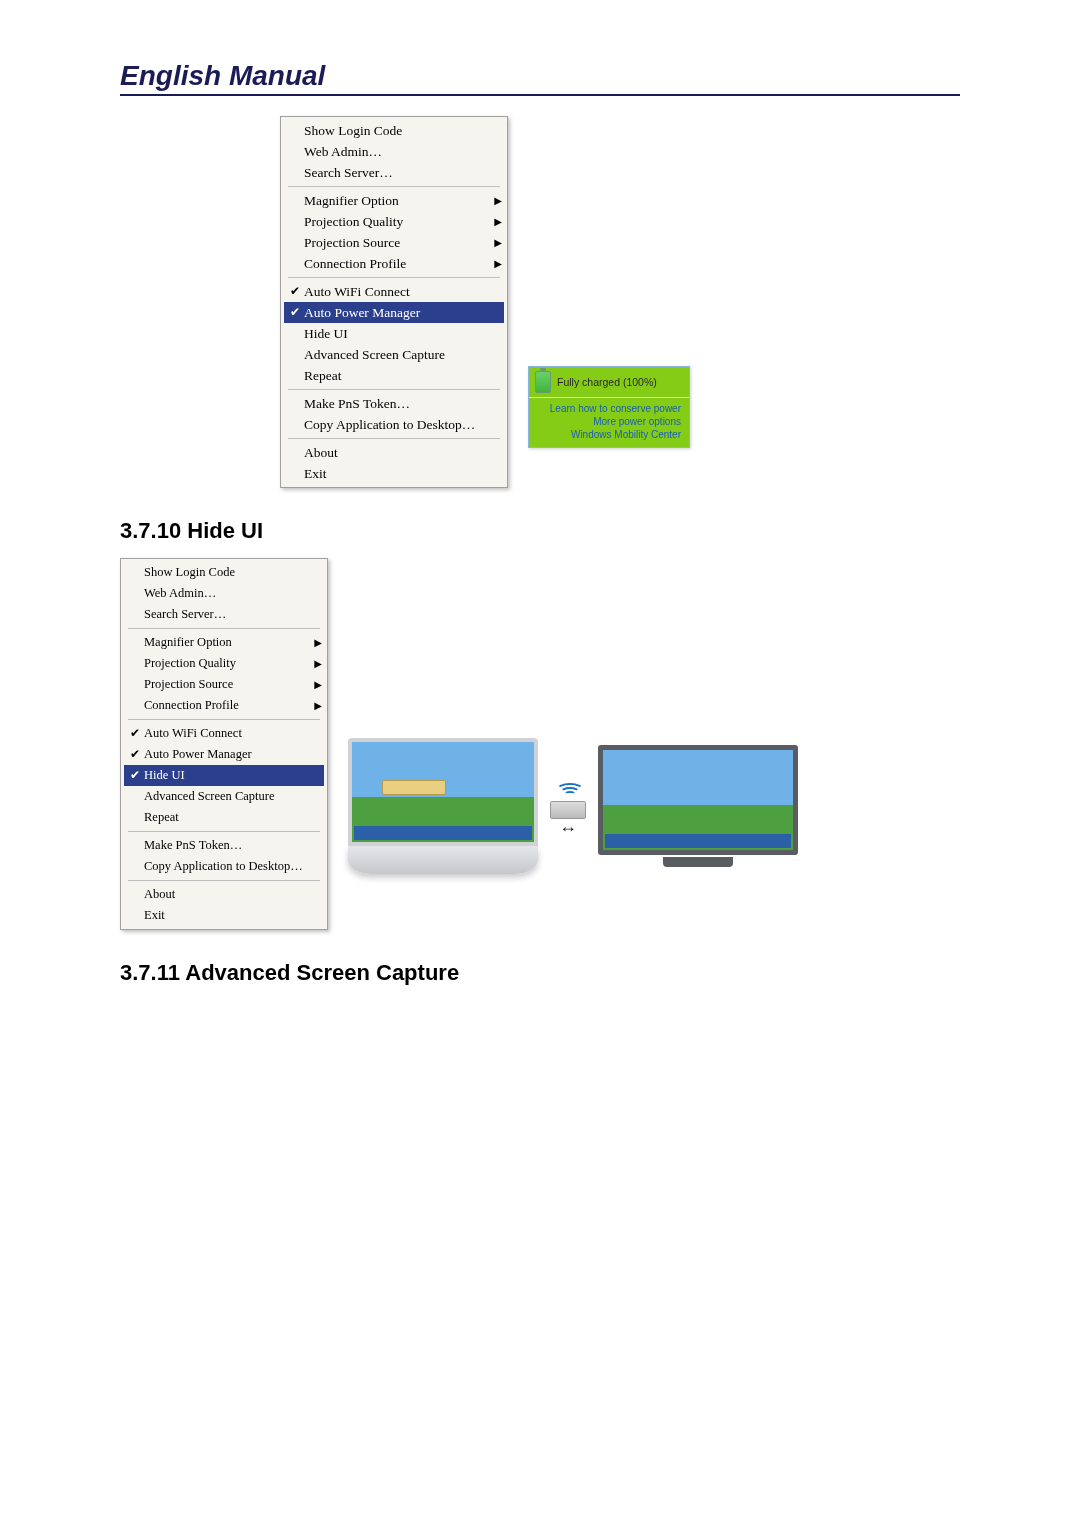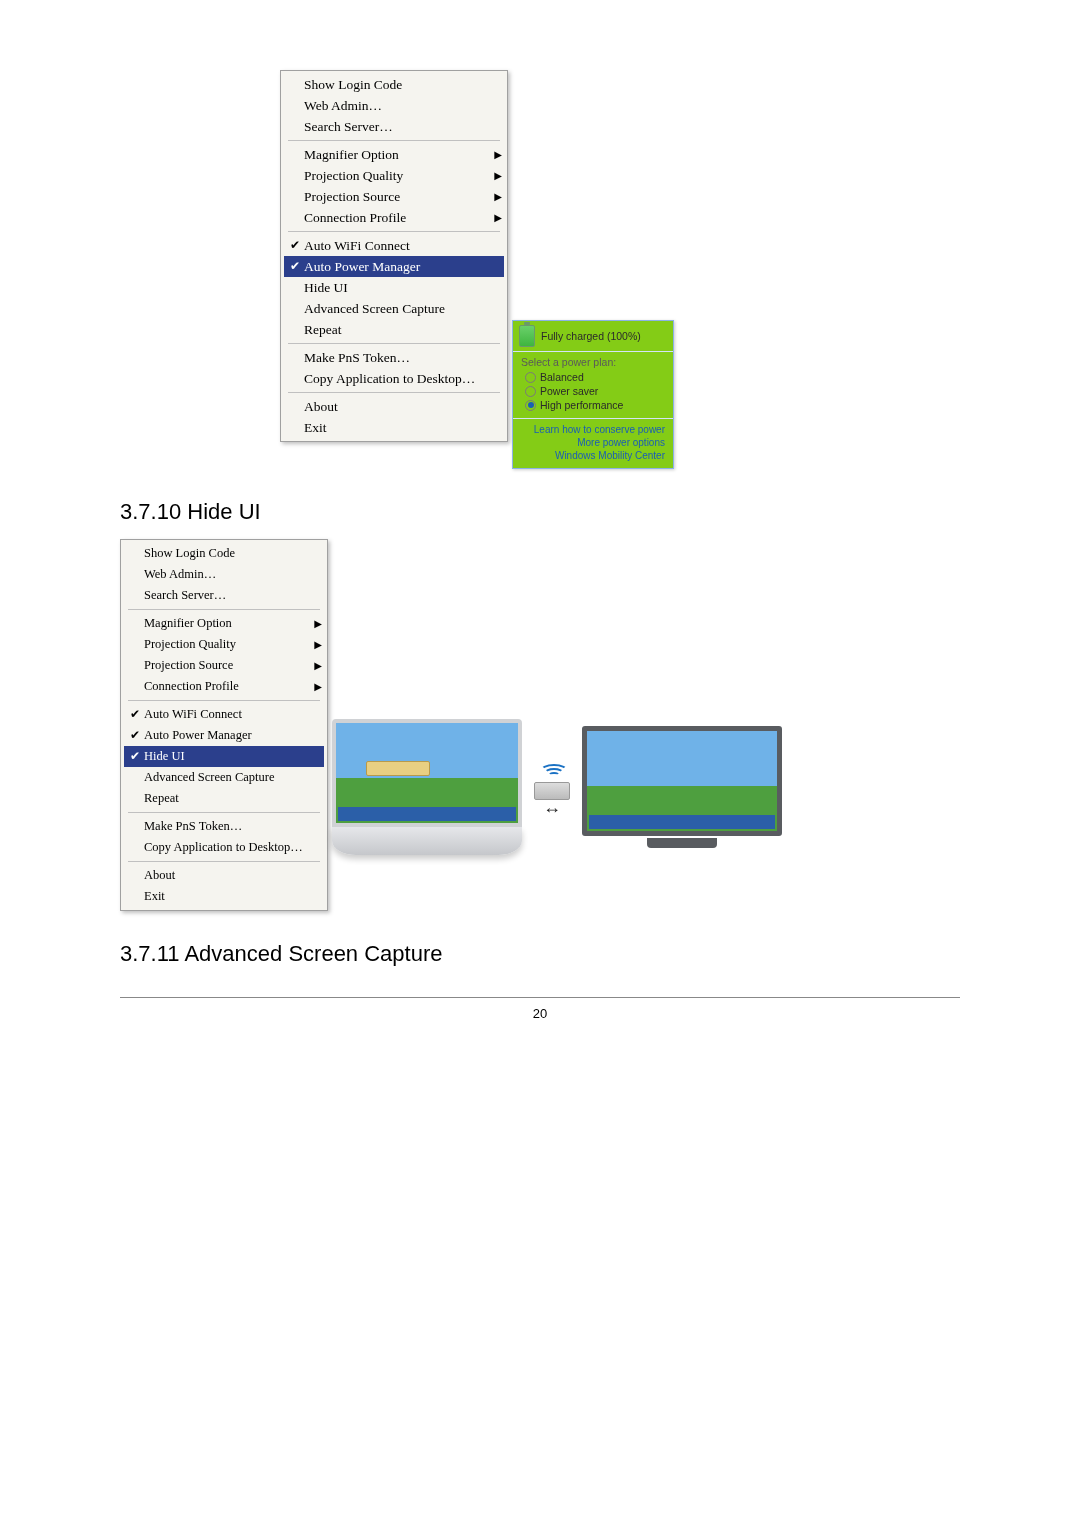--- a/index.html
+++ b/index.html
@@ -17,21 +17,21 @@
     font-weight: bold;
     font-size: 28px;
     color: #1b1b57;
     border-bottom: 2px solid #1b1b57;
     padding-bottom: 2px;
     margin-bottom: 20px;
   }
   .figure-row {
     display: flex;
     align-items: flex-start;
-    gap: 4px;
+    gap: 20px;
     margin: 10px 0 30px 0;
   }
   .context-menu {
     background: #f5f4ef;
     border: 1px solid #a0a0a0;
     width: 220px;
     font-family: "Times New Roman", serif;
     font-size: 13.5px;
     color: #000;
     padding: 3px;
@@ -138,21 +138,21 @@
     text-align: right;
   }
   .power-popup .pp-links span {
     display: block;
     color: #1b5fb4;
     font-size: 10px;
     padding: 1px 0;
   }
 
   .section-heading {
-    font-weight: normal;
+    font-weight: bold;
     font-size: 22px;
     color: #000;
     margin: 30px 0 14px 0;
   }
   .body-text {
     font-size: 17px;
     color: #000;
     line-height: 1.5;
     margin-bottom: 10px;
   }
@@ -257,20 +257,21 @@
     padding-top: 8px;
     text-align: center;
     font-size: 13px;
     color: #000;
   }
 </style>
 </head>
 <body>
 
 <div class="page">
+  <div class="header-title">English Manual</div>
 
   <div class="figure-row" style="margin-left:160px;">
     <div class="context-menu">
 
       <div class="row">
           <span class="ckcol"></span>
           <span class="label">Show Login Code</span>
         </div>
       <div class="row">
           <span class="ckcol"></span>
@@ -343,35 +344,20 @@
       <div class="row">
           <span class="ckcol"></span>
           <span class="label">Exit</span>
         </div>
     </div>
 
     <div class="power-popup">
       <div class="pp-top">
         <span class="batt"></span>
         <span>Fully charged (100%)</span>
-      </div>
-      <div class="pp-section">
-        <div class="plan-title">Select a power plan:</div>
-        <div class="pp-option">
-            <span class="radio"></span>
-            <span>Balanced</span>
-          </div>
-        <div class="pp-option">
-            <span class="radio"></span>
-            <span>Power saver</span>
-          </div>
-        <div class="pp-option">
-            <span class="radio selected"></span>
-            <span>High performance</span>
-          </div>
       </div>
       <div class="pp-links">
         <span>Learn how to conserve power</span>
         <span>More power options</span>
         <span>Windows Mobility Center</span>
       </div>
     </div>
   </div>
 
   <div class="section-heading">3.7.10 Hide UI</div>
@@ -470,16 +456,13 @@
       </div>
       <div class="monitor">
         <div class="screen"></div>
         <div class="stand"></div>
       </div>
     </div>
   </div>
 
   <div class="section-heading">3.7.11 Advanced Screen Capture</div>
 
-  <div class="footer-line">
-    <span>20</span>
-  </div>
 </div>
 
 </body></html>

